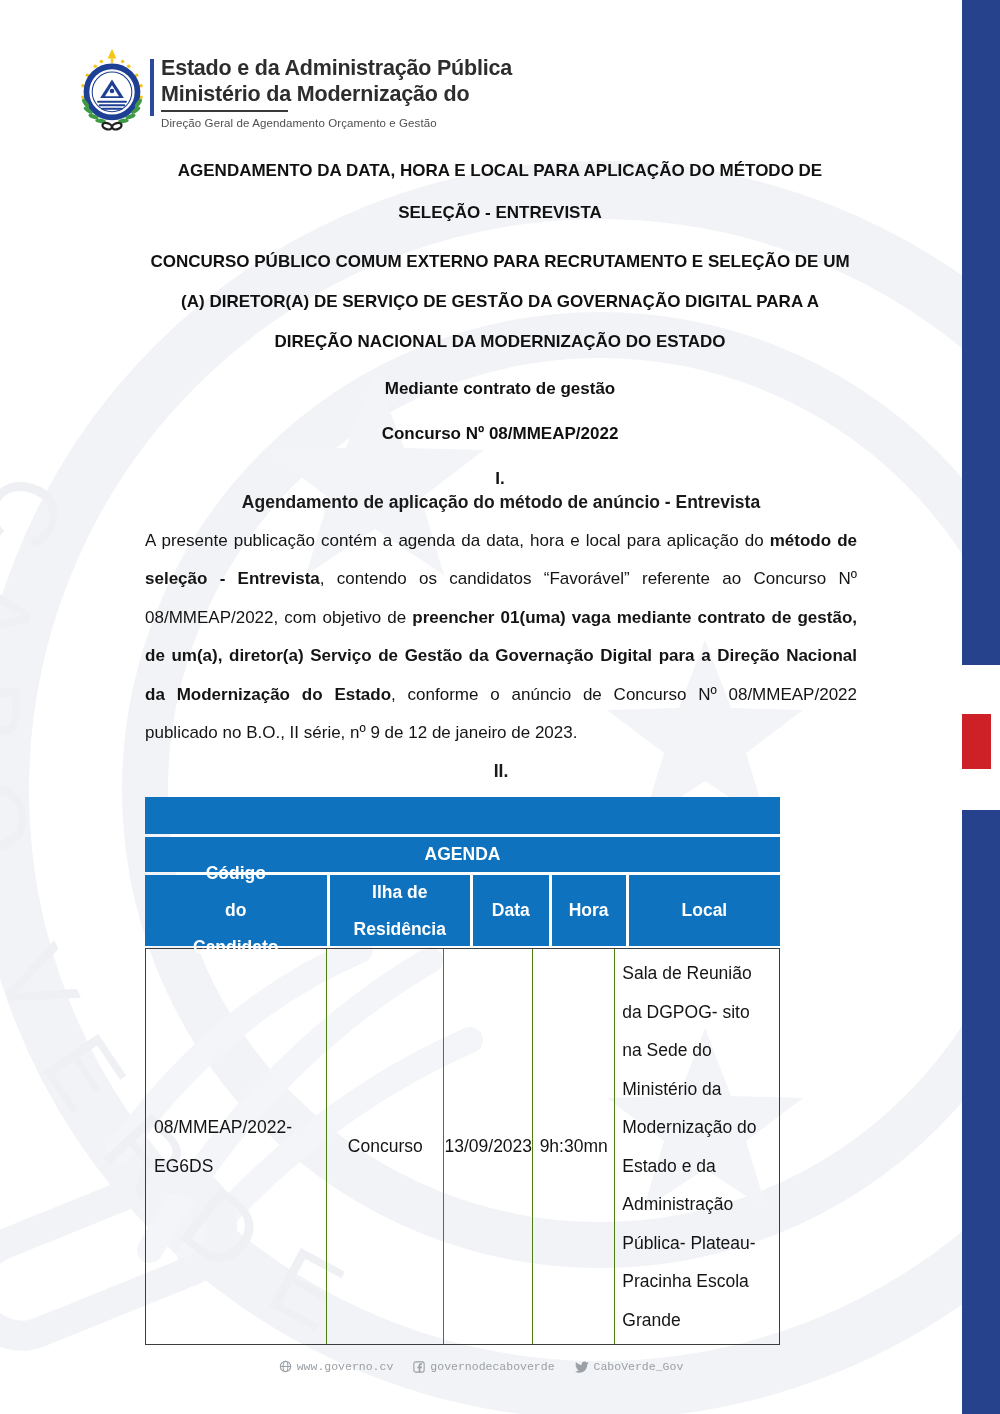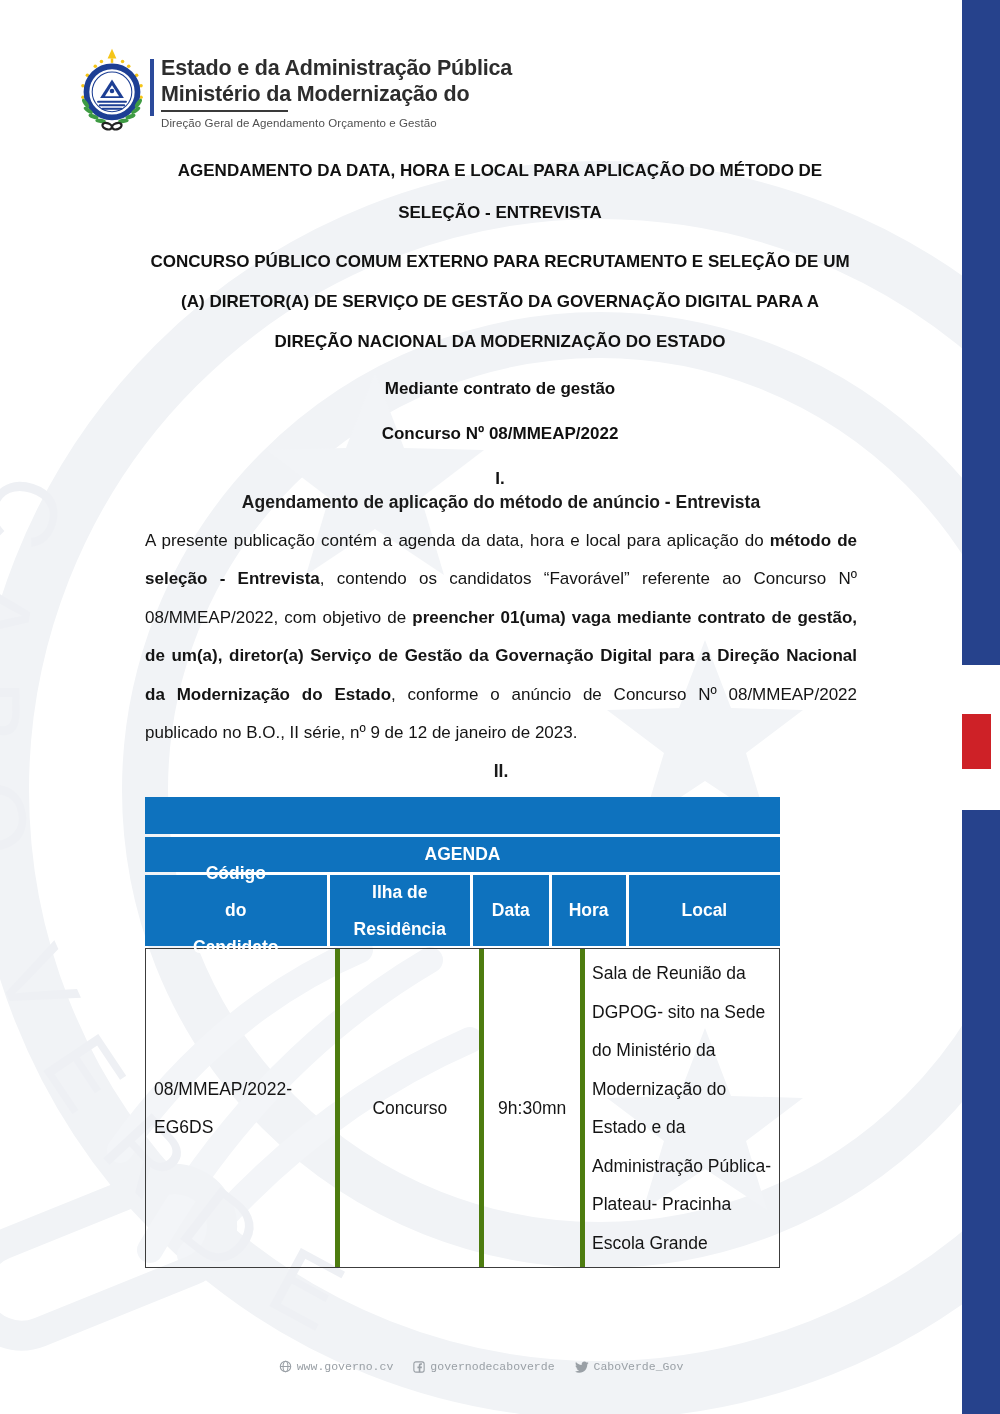--- a/index.html
+++ b/index.html
@@ -48,21 +48,21 @@
               display:flex;align-items:center;justify-content:center;text-align:center;
               line-height:37px;box-sizing:border-box;}
   .t-headcell + .t-headcell{margin-left:3px;}
   .hc1{width:195px;padding:0 48px;}
   .hc2{width:147px;padding:0 24px;}
   .hc3{width:104px;}
   .hc4{width:102px;}
   .hc5{width:208px;}
   .t-bodyrow{display:flex;border:1px solid #3c3c3c;box-sizing:border-box;}
   .t-cell{box-sizing:border-box;min-height:304px;line-height:38.5px;color:#141414;}
-  .t-cell + .t-cell{border-left:5px solid #4d7c0f;}
+  .t-cell + .t-cell{border-left:1px solid #4d7c0f;}
   .bc1{width:196px;display:flex;align-items:center;padding:0 34px 0 8px;}
   .bc2{width:150px;display:flex;align-items:center;justify-content:center;}
   .bc3{width:107px;display:flex;align-items:center;justify-content:center;}
   .bc4{width:105px;display:flex;align-items:center;justify-content:center;}
   .bc5{width:207px;padding:5px 6px 5px 7px;}
   
   .footer{position:absolute;left:0;top:1360px;width:962px;z-index:3;
           display:flex;justify-content:center;gap:20px;
           color:#9aa0a6;font-size:11.5px;align-items:center;}
   .footer-item{display:flex;align-items:center;gap:5px;font-family:Liberation Mono, monospace;}
@@ -185,20 +185,21 @@
     <div class="t-headrow">
       <div class="t-headcell hc1">Código do Candidato</div>
       <div class="t-headcell hc2">Ilha de Residência</div>
       <div class="t-headcell hc3">Data</div>
       <div class="t-headcell hc4">Hora</div>
       <div class="t-headcell hc5">Local</div>
     </div>
     <div class="t-bodyrow">
       <div class="t-cell bc1">08/MMEAP/2022-EG6DS</div>
       <div class="t-cell bc2">Concurso</div>
+      <div class="t-cell bc3">13/09/2023</div>
       <div class="t-cell bc4">9h:30mn</div>
       <div class="t-cell bc5">Sala de Reunião da DGPOG- sito na Sede do Ministério da Modernização do Estado e da Administração Pública- Plateau- Pracinha Escola Grande</div>
     </div>
   </div>
 
   <div class="footer">
     <div class="footer-item">
       <svg width="13" height="13" viewBox="0 0 14 14">
         <circle cx="7" cy="7" r="5.6" fill="none" stroke="#9aa0a6" stroke-width="1.2"></circle>
         <ellipse cx="7" cy="7" rx="2.6" ry="5.6" fill="none" stroke="#9aa0a6" stroke-width="1.1"></ellipse>

